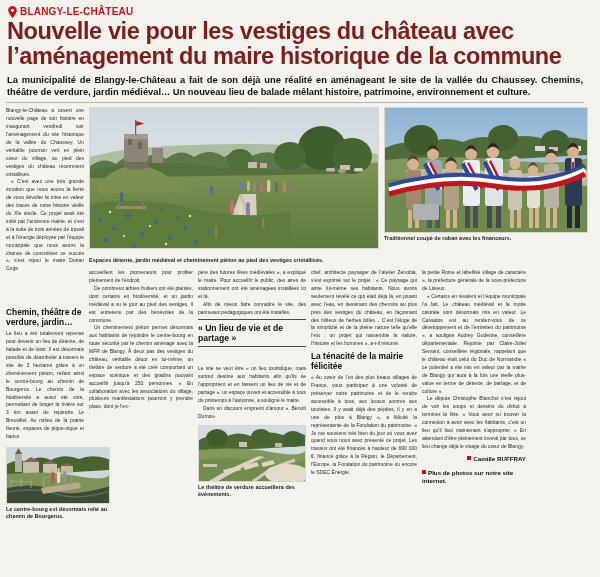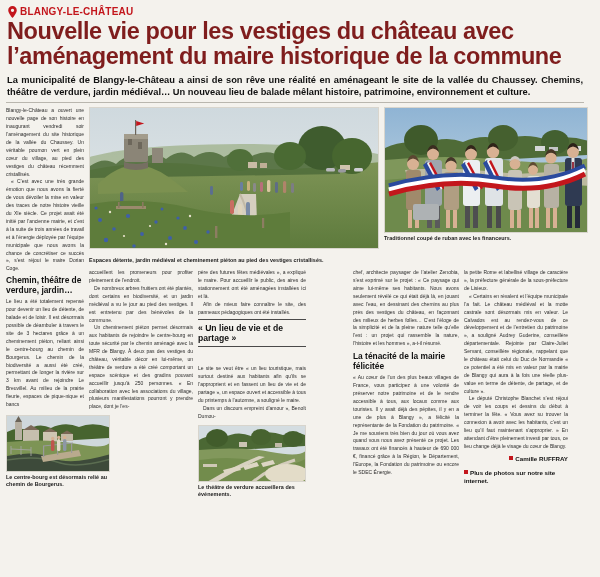--- a/index.html
+++ b/index.html
@@ -69,24 +69,24 @@
 
   
   .ph-a { width:290px; height:142px; }
   .ph-b { width:204px; height:126px; }
 
   
   .capstrip { display:flex; gap:5px; margin-top:2px; }
 
   
   .lower { display:flex; gap:5px; margin-top:5px; }
-  .c1 { width:78px; flex:none; }
+  .c1 { width:78px; flex:none;margin-top:32px; }
   .c2 { width:104px; flex:none; }
   .c3 { width:108px; flex:none; }
-  .c4 { width:106px; flex:none;margin-left:42px; }
+  .c4 { width:106px; flex:none; }
   .c5 { width:104px; flex:none; }
 
   .subhead {
     font-size:8.4px; font-weight:bold; line-height:1.14;
     color:#111; margin:7px 0 3px 0;
   }
   .subhead.tight { margin-top:4px; }
 
   
   .pq { margin:2px 0 18px 0; }
@@ -126,21 +126,21 @@
       <path d="M12 0C5.7 0 .6 5.1.6 11.4.6 20 12 32 12 32s11.4-12 11.4-20.6C23.4 5.1 18.3 0 12 0zm0 15.8a4.4 4.4 0 1 1 0-8.8 4.4 4.4 0 0 1 0 8.8z" fill="#c3161c"></path>
     </svg>
     <span class="kicker-text">BLANGY-LE-CHÂTEAU</span>
   </div>
 
   <h1 class="headline">
     <span class="l1">Nouvelle vie pour les vestiges du château avec</span>
     <span class="l2">l’aménagement du maire historique de la commune</span>
   </h1>
 
-  <div class="chapeau">La municipalité de Blangy-le-Château a ainsi de son rêve une réalité en aménageant le site de la vallée du Chaussey. Chemins, théâtre de verdure, jardin médiéval… Un nouveau lieu de balade mêlant histoire, patrimoine, environnement et culture.</div>
+  <div class="chapeau">La municipalité de Blangy-le-Château a fait de son déjà une réalité en aménageant le site de la vallée du Chaussey. Chemins, théâtre de verdure, jardin médiéval… Un nouveau lieu de balade mêlant histoire, patrimoine, environnement et culture.</div>
 
   <hr class="hair">
 
   <div class="top-zone">
 
     <div class="col-narrow">
       <div class="body-txt">
         <p class="noind">Blangy-le-Château a ouvert une nouvelle page de son histoire en inaugurant vendredi soir l’aménagement du site historique de la vallée du Chaussey. Un véritable poumon vert en plein cœur du village, au pied des vestiges du château récemment cristallisés.</p>
         <p>« C’est avec une très grande émotion que nous avons la fierté de vous dévoiler la mise en valeur des traces de notre histoire vieille du XIe siècle. Ce projet avait été initié par l’ancienne mairie, et c’est à la suite de trois années de travail et à l’énergie déployée par l’équipe municipale que nous avons la chance de concrétiser ce succès », s’est réjoui le maire Dorian Coge.</p>
       </div>

